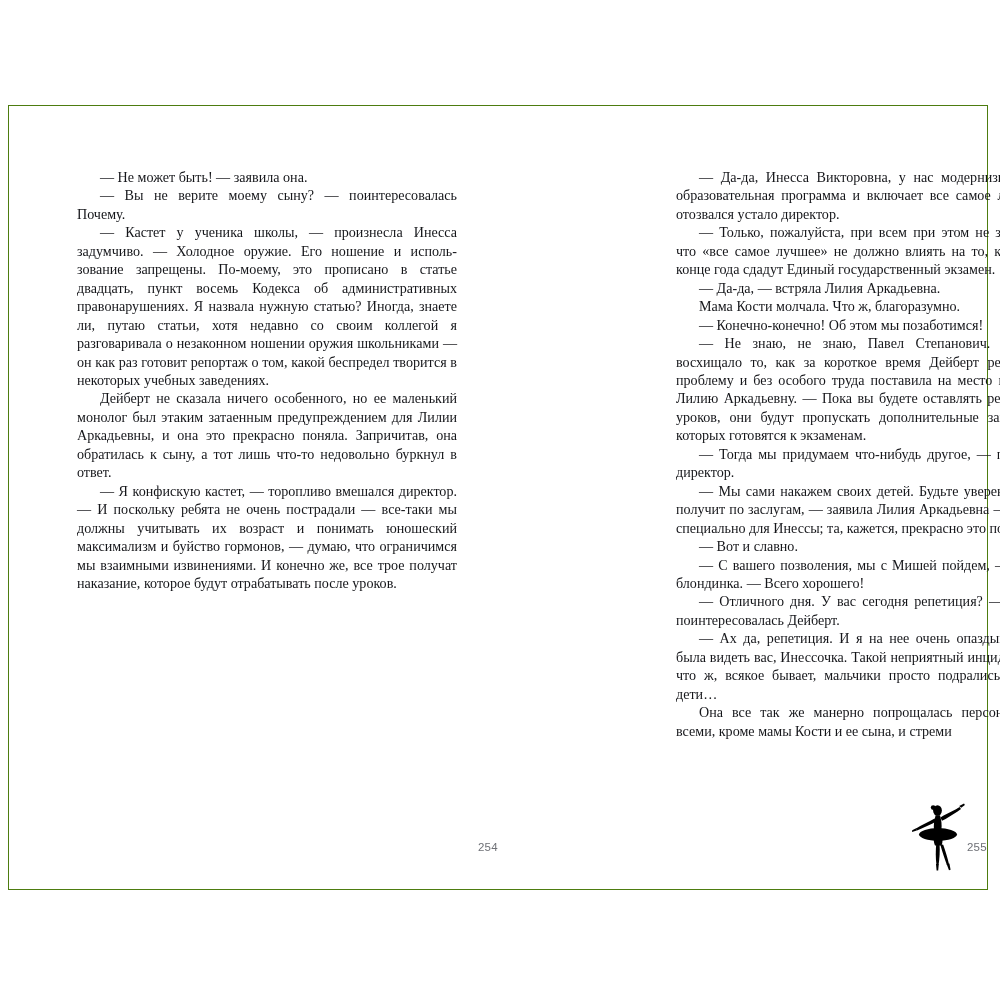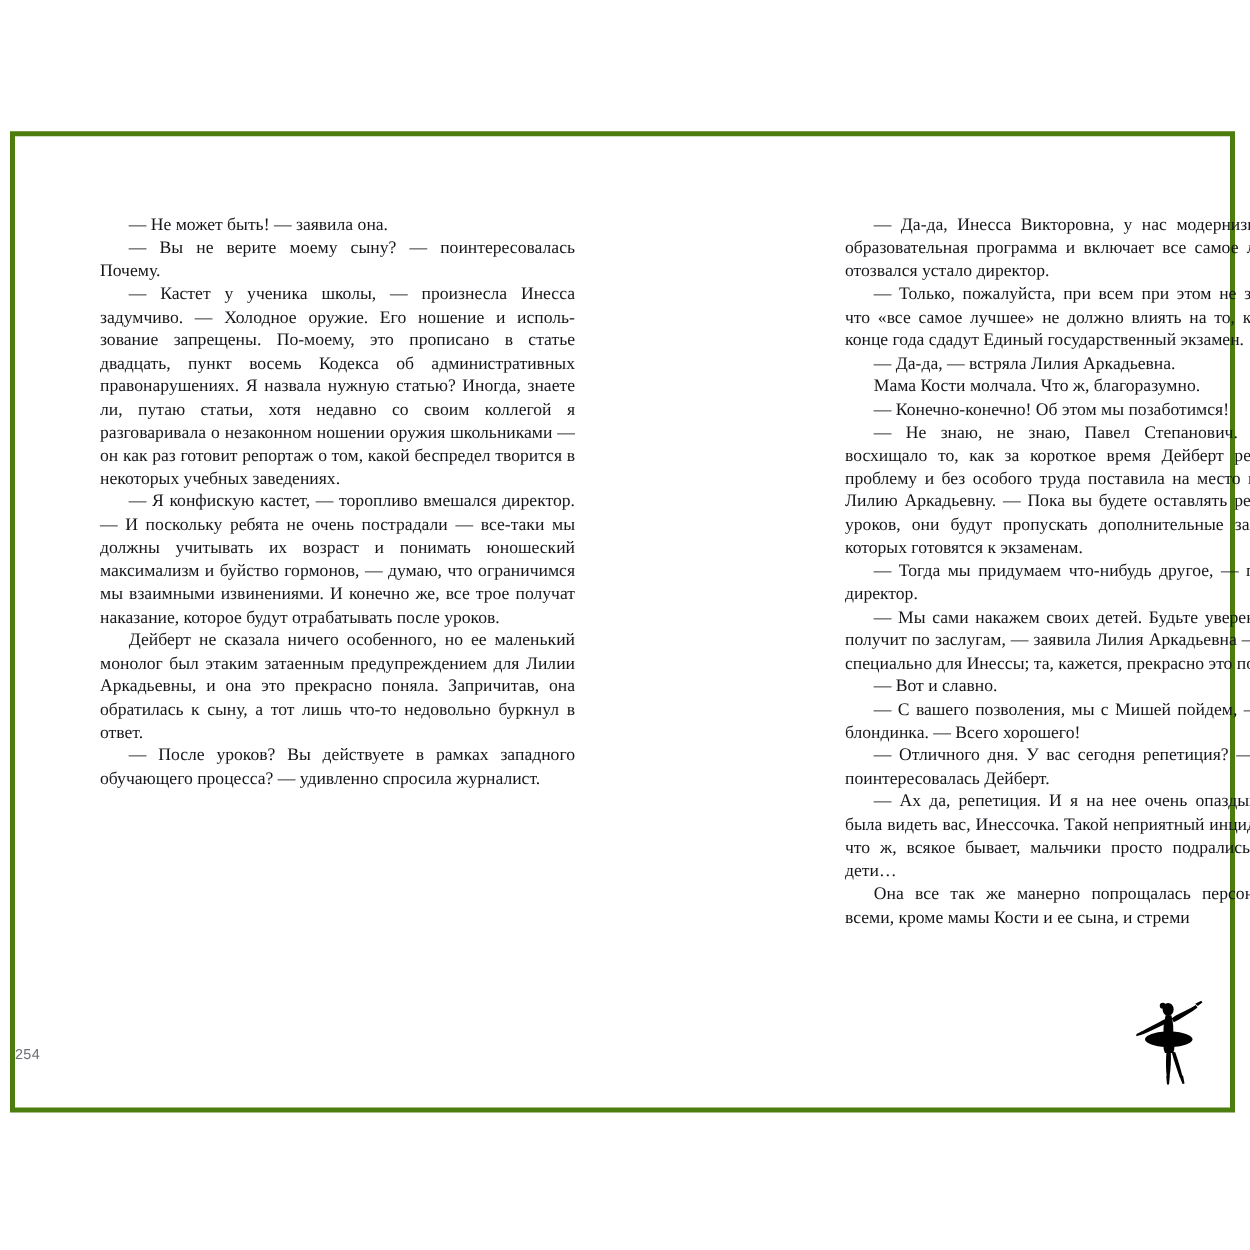--- a/index.html
+++ b/index.html
@@ -16,21 +16,21 @@
   }
 
   
   #spread-frame {
     position: absolute;
     left: 8px;
     top: 105px;
     width: 980px;
     height: 785px;
     box-sizing: border-box;
-    border: 4px solid #4d7c0f;
+    border: 1px solid #4d7c0f;
     background: #ffffff;
   }
 
   #spread-inner {
     position: absolute;
     inset: 0;
     display: flex;
     flex-direction: row;
   }
 
@@ -72,21 +72,21 @@
   }
 
   
   .para { text-align-last: left; }
 
   
   .folio {
     position: absolute;
     bottom: 36px;
     width: 100%;
-    text-align: left;
+    text-align: right;
     font-family: "Liberation Sans", "DejaVu Sans", sans-serif;
     font-size: 11.5px;
     color: #6e7076;
     letter-spacing: 0.3px;
   }
 
   
   #ballerina-illustration {
     position: absolute;
     right: 18px;
@@ -105,43 +105,43 @@
 <body>
 
 <div id="spread-frame">
   <div id="spread-inner">
 
     <div class="book-page" id="page-left">
       <div class="text-block" id="left-text">
           <p class="para">— Не может быть! — заявила она.</p>
           <p class="para">— Вы не верите моему сыну? — поинтересовалась Почему.</p>
           <p class="para">— Кастет у ученика школы, — произнесла Инесса задумчиво. — Холодное оружие. Его ношение и исполь­зование запрещены. По-моему, это прописано в статье двадцать, пункт восемь Кодекса об административных правонарушениях. Я назвала нужную статью? Иногда, знаете ли, путаю статьи, хотя недавно со своим коллегой я разговаривала о незаконном ношении оружия школь­никами — он как раз готовит репортаж о том, какой беспредел творится в некоторых учебных заведениях.</p>
+          <p class="para">Дейберт не сказала ничего особенного, но ее ма­ленький монолог был этаким затаенным предупрежде­нием для Лилии Аркадьевны, и она это прекрасно по­няла. Запричитав, она обратилась к сыну, а тот лишь что-то недовольно буркнул в ответ.</p>
           <p class="para">— Я конфискую кастет, — торопливо вмешался директор. — И поскольку ребята не очень постра­дали — все-таки мы должны учитывать их возраст и понимать юношеский максимализм и буйство гормо­нов, — думаю, что ограничимся мы взаимными изви­нениями. И конечно же, все трое получат наказание, которое будут отрабатывать после уроков.</p>
-          <p class="para">Дейберт не сказала ничего особенного, но ее ма­ленький монолог был этаким затаенным предупрежде­нием для Лилии Аркадьевны, и она это прекрасно по­няла. Запричитав, она обратилась к сыну, а тот лишь что-то недовольно буркнул в ответ.</p>
-          <p class="para">— После уроков? Вы действуете в рамках запад­ного обучающего процесса? — удивленно спросила журналист.</p>
         </div>
       <div class="folio">254</div>
     </div>
 
     <div class="book-page" id="page-right">
       <div class="text-block" id="right-text">
           <p class="para">— Да-да, Инесса Викторовна, у нас модернизиро­ванная образовательная программа и включает все са­мое лучше, — отозвался устало директор.</p>
           <p class="para">— Только, пожалуйста, при всем при этом не за­бывайте, что «все самое лучшее» не должно влиять на то, как дети в конце года сдадут Единый государствен­ный экзамен.</p>
           <p class="para">— Да-да, — встряла Лилия Аркадьевна.</p>
           <p class="para">Мама Кости молчала. Что ж, благоразумно.</p>
           <p class="para">— Конечно-конечно! Об этом мы позаботимся!</p>
           <p class="para">— Не знаю, не знаю, Павел Степанович. — Меня восхищало то, как за короткое время Дейберт решила эту проблему и без особого труда поставила на место истеричку Лилию Аркадьевну. — Пока вы будете остав­лять ребят после уроков, они будут пропускать допол­нительные занятия, на которых готовятся к экзаменам.</p>
           <p class="para">— Тогда мы придумаем что-нибудь другое, — пе­редумал директор.</p>
           <p class="para">— Мы сами накажем своих детей. Будьте уверены, Миша получит по заслугам, — заявила Лилия Ар­кадьевна — видимо, специально для Инессы; та, ка­жется, прекрасно это понимала.</p>
           <p class="para">— Вот и славно.</p>
           <p class="para">— С вашего позволения, мы с Мишей пойдем, — заявила блондинка. — Всего хорошего!</p>
           <p class="para">— Отличного дня. У вас сегодня репетиция? — вежливо поинтересовалась Дейберт.</p>
           <p class="para">— Ах да, репетиция. И я на нее очень опаздываю. Рада была видеть вас, Инессочка. Такой неприятный инцидент… Но что ж, всякое бывает, мальчики про­сто подрались. Ох, эти дети…</p>
           <p class="para">Она все так же манерно попрощалась персонально со всеми, кроме мамы Кости и ее сына, и стреми­</p>
         </div>
+      <div class="folio">255</div>
 
       <div id="ballerina-illustration">
         <svg viewBox="0 0 62 78" xmlns="http://www.w3.org/2000/svg" aria-hidden="true">
           <g fill="#000000">
 
             <ellipse cx="30.5" cy="11.5" rx="4.4" ry="5.2"></ellipse>
 
             <circle cx="26.2" cy="8.6" r="2.4"></circle>
 
             <path d="M28.6 16.2 L33.0 16.2 C34.4 21.0 35.0 26.0 34.4 31.0 L27.0 31.0 C26.4 26.0 27.2 21.0 28.6 16.2 Z"></path>

